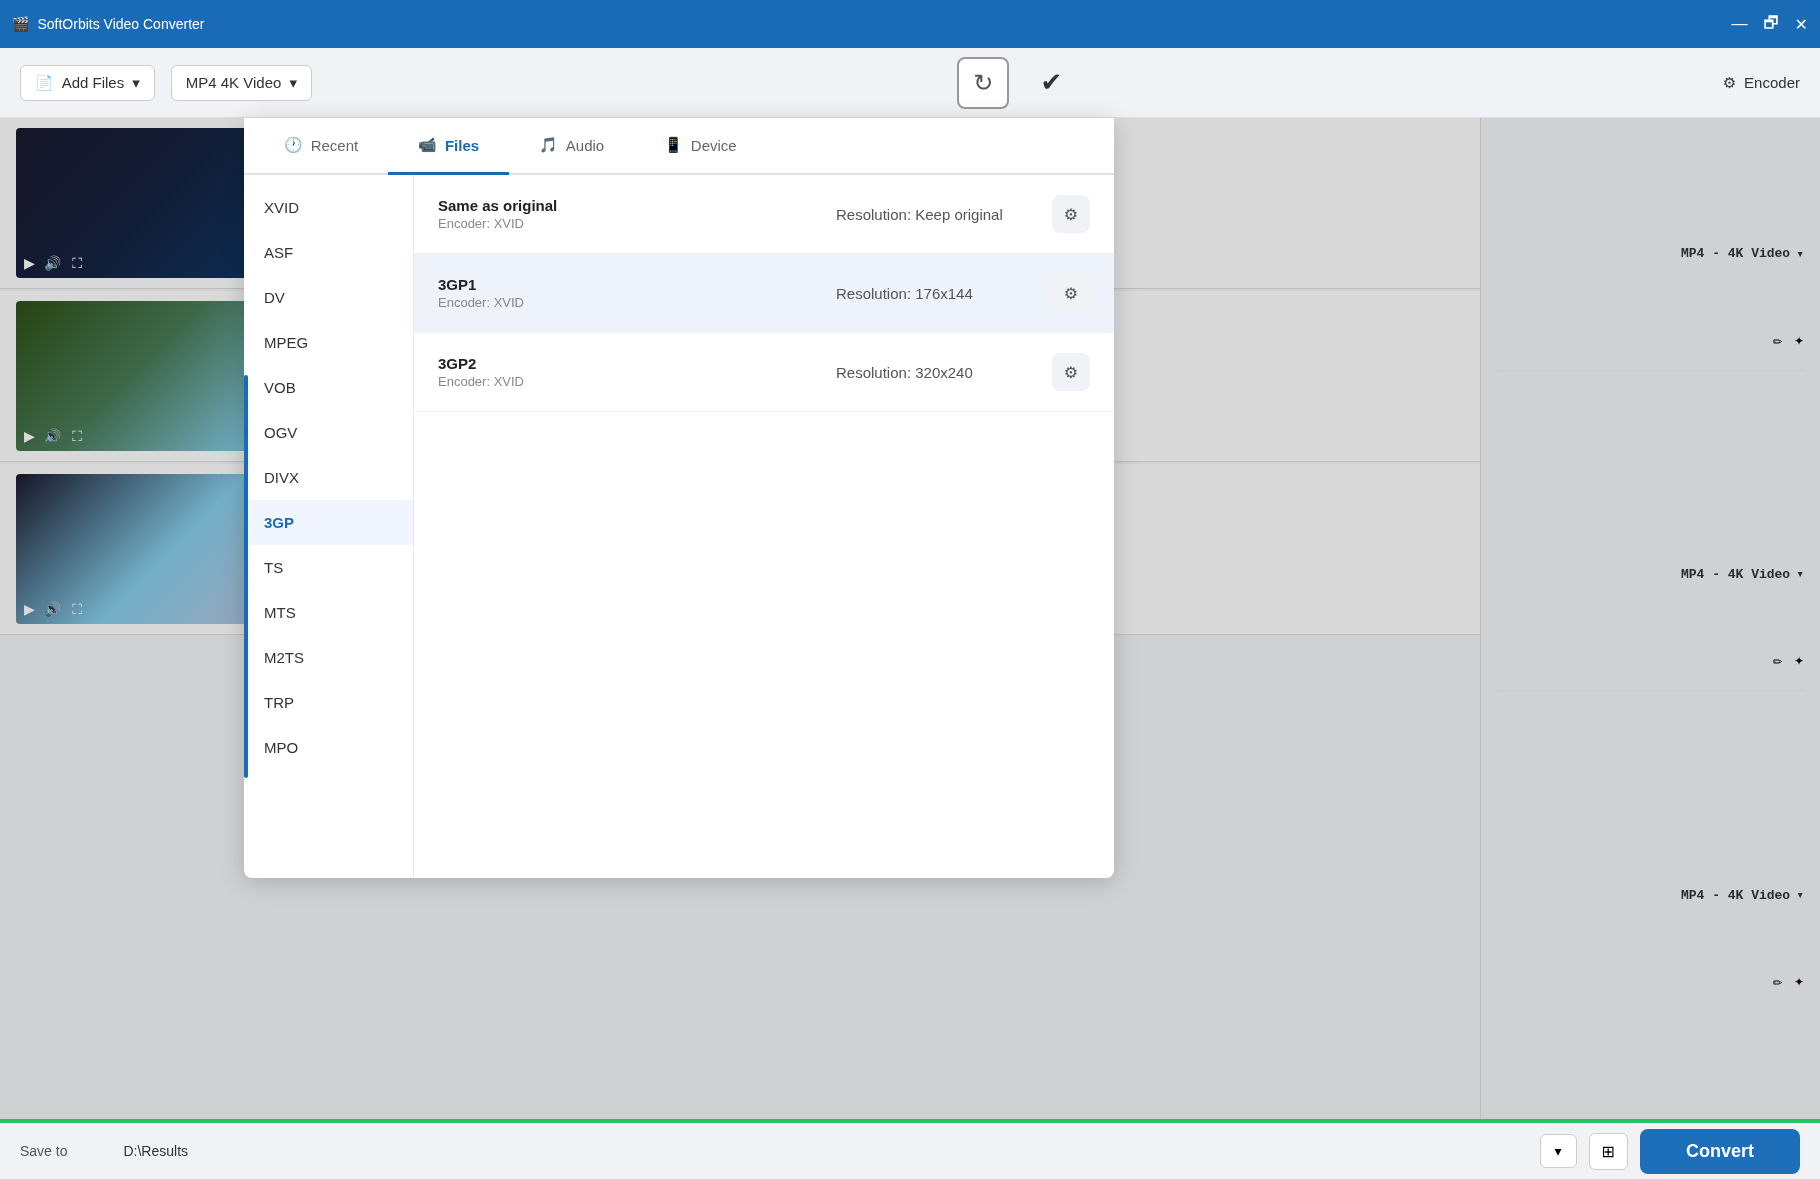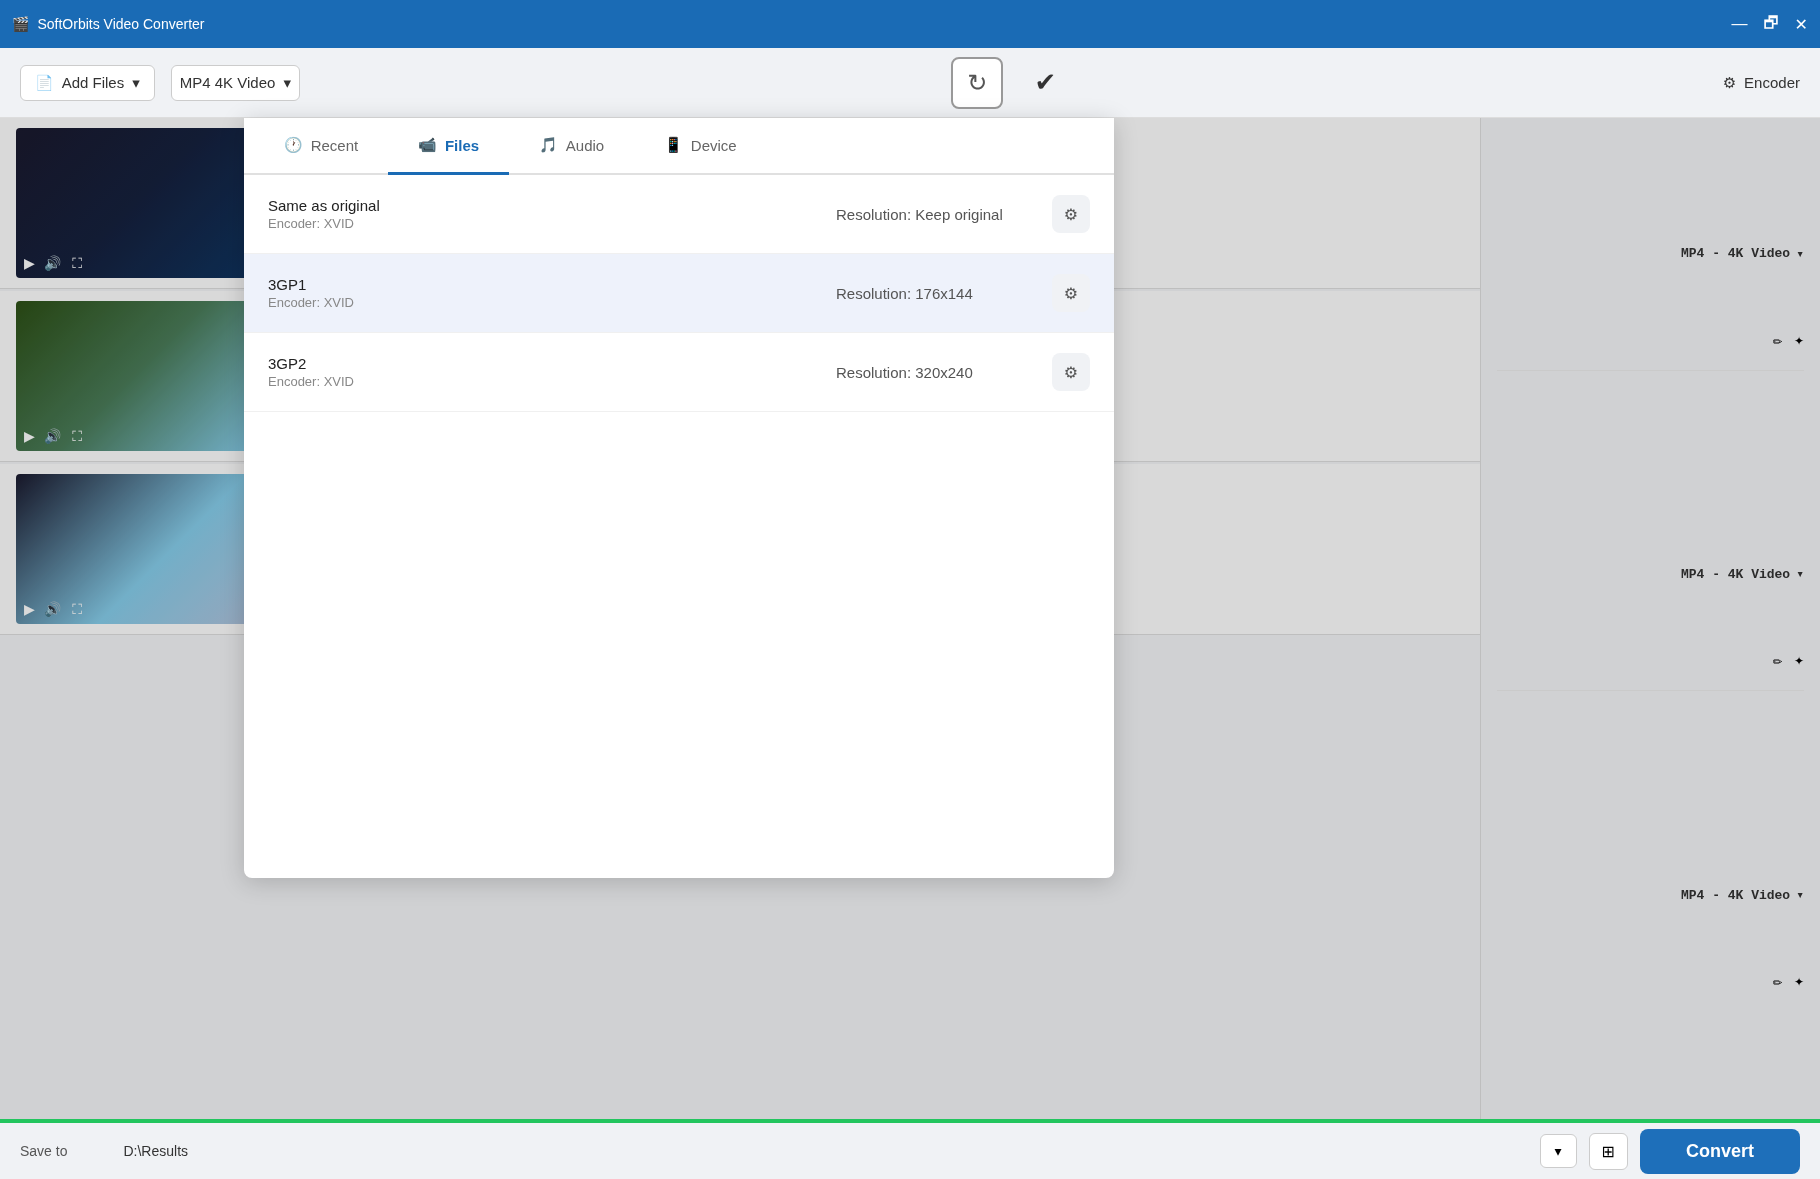--- a/index.html
+++ b/index.html
@@ -62,21 +62,21 @@
       cursor: pointer;
       color: #333;
     }
     .btn-format {
       display: flex;
       align-items: center;
       gap: 8px;
       background: white;
       border: 1px solid #ccc;
       border-radius: 6px;
-      padding: 8px 8px;
+      padding: 8px 14px;
       font-size: 15px;
       cursor: pointer;
       color: #333;
     }
     .btn-refresh {
       width: 52px;
       height: 52px;
       border: 2px solid #999;
       border-radius: 8px;
       background: white;
@@ -312,21 +312,21 @@
     }
     .preset-item.selected {
       background: #eef2fb;
     }
     .preset-info {
       flex: 1;
     }
     .preset-name {
       font-size: 15px;
       color: #222;
-      font-weight: 400;
+      font-weight: 700;
     }
     .preset-encoder {
       font-size: 13px;
       color: #888;
       margin-top: 2px;
     }
     .preset-resolution {
       font-size: 15px;
       color: #555;
       flex-shrink: 0;
@@ -481,20 +481,36 @@
           <span>Audio</span>
         </div>
         <div class="modal-tab">
           <span>📱</span>
           <span>Device</span>
         </div>
       </div>
 
       <div class="modal-body">
 
+        <div class="format-list">
+          <div class="scroll-indicator"></div>
+          <div class="format-item">XVID</div>
+          <div class="format-item">ASF</div>
+          <div class="format-item">DV</div>
+          <div class="format-item">MPEG</div>
+          <div class="format-item">VOB</div>
+          <div class="format-item">OGV</div>
+          <div class="format-item">DIVX</div>
+          <div class="format-item active">3GP</div>
+          <div class="format-item">TS</div>
+          <div class="format-item">MTS</div>
+          <div class="format-item">M2TS</div>
+          <div class="format-item">TRP</div>
+          <div class="format-item">MPO</div>
+        </div>
 
         <div class="preset-list">
 
           <div class="preset-item">
             <div class="preset-info">
               <div class="preset-name">Same as original</div>
               <div class="preset-encoder">Encoder: XVID</div>
             </div>
             <div class="preset-resolution">Resolution: Keep original</div>
             <button class="preset-settings-btn">

